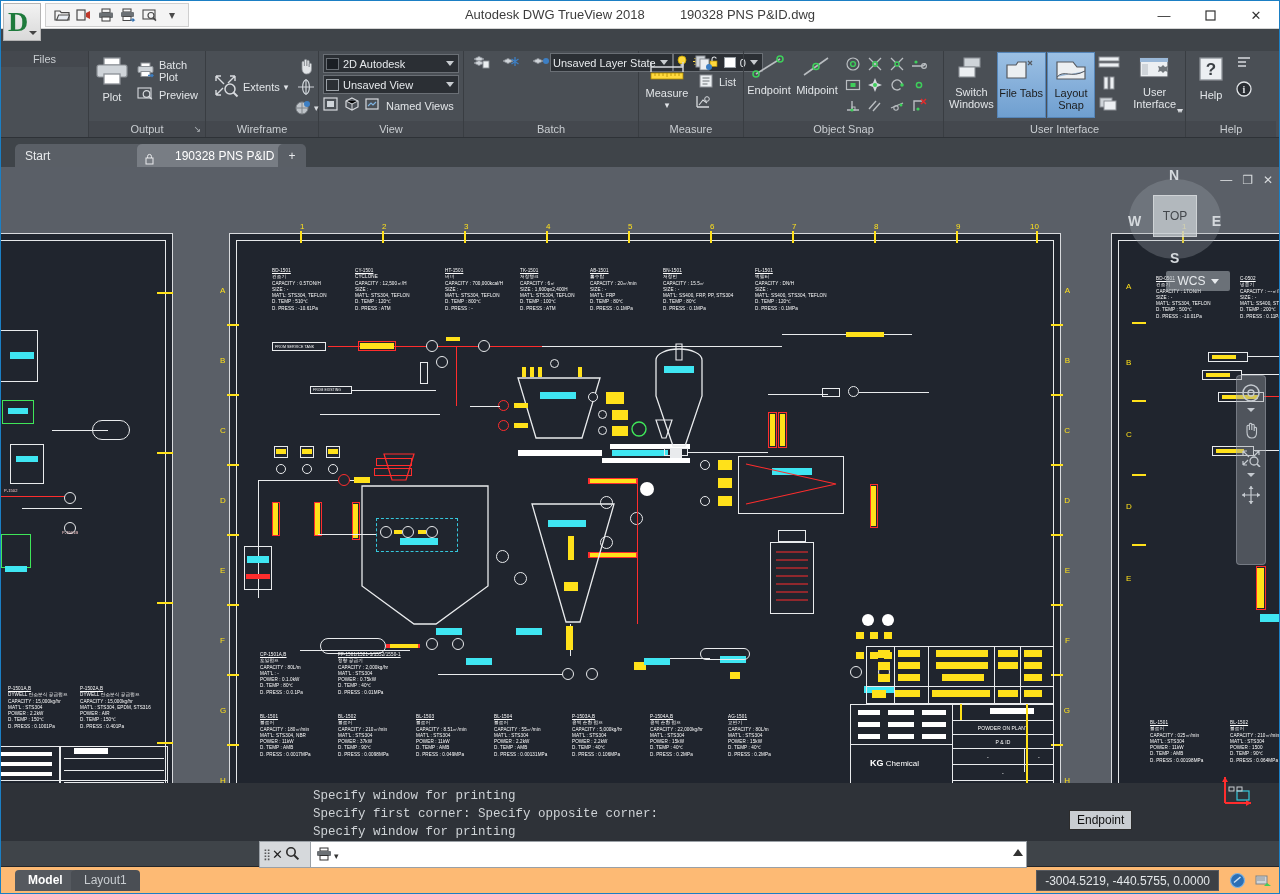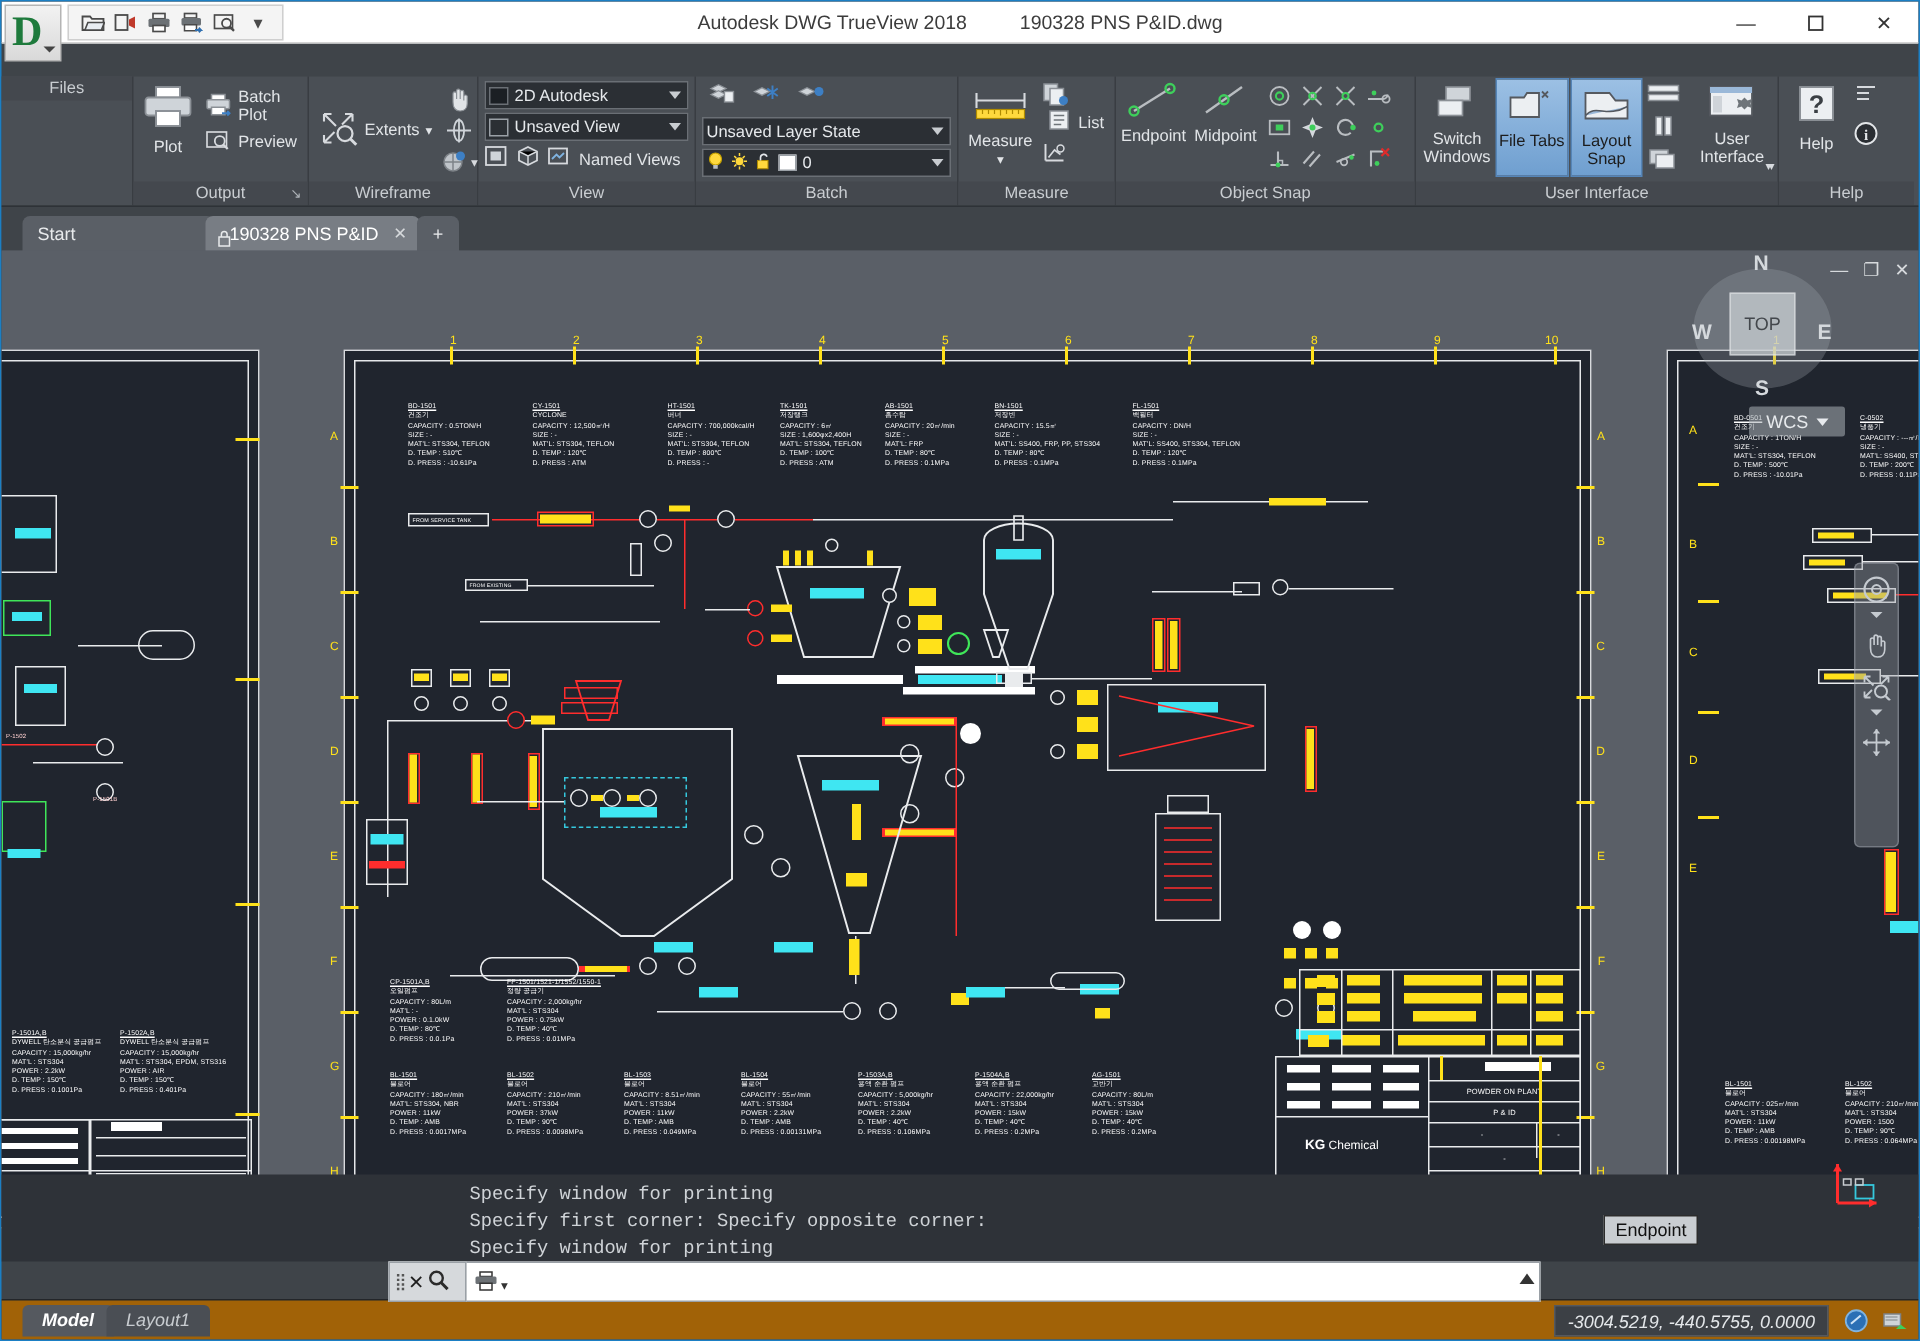--- a/index.html
+++ b/index.html
@@ -308,21 +308,21 @@
   #cmd-up {
     position: absolute; left: 1012px; top: 848px;
     width: 0; height: 0;
     border-left: 5px solid transparent; border-right: 5px solid transparent;
     border-bottom: 7px solid #333; z-index: 37;
   }
 
   
   #statusbar {
     position: absolute; left: 0; bottom: 0; width: 1278px; height: 27px;
-    background: #a16207; border-top: 1px solid #23262a; font-style: italic;
+    background: #fdba74; border-top: 1px solid #23262a;
   }
   .mtab {
     position: absolute; top: 3px; height: 21px; line-height: 21px;
     padding: 0 13px; font-size: 12px;
     border-radius: 4px 4px 0 0;
   }
   #mtab-model { left: 14px; background: #55595f; color: #ffffff; font-weight: bold; }
   #mtab-layout1 { left: 70px; background: #4a4e54; color: #c8ccd0; }
   #coords {
     position: absolute; right: 60px; top: 3px; height: 21px;
@@ -516,21 +516,21 @@
                 <path d="M3 9l3-3 2 2 3-3" stroke="#7fb3e0" stroke-width="1.2" fill="none"></path>
               </svg>
           </span>
           <span style="font-size:11px;color:#e2e5e8">Named Views</span>
         </div>
       </div>
       <div class="panel-title">View</div>
     </div>
 
     <div class="panel" style="width:175px">
-      <div class="panel-body" style="flex-direction:column;padding:2px 4px 0 4px">
+      <div class="panel-body" style="padding:2px 4px 0 4px">
         <div style="display:flex;gap:12px;padding:2px 0 3px 4px">
           <span>
             <svg width="18" height="15" viewBox="0 0 18 15">
                 <path d="M2 4l5-2.5L12 4 7 6.5z" fill="#cfd4d9" stroke="#8b9096" stroke-width=".9"></path>
                 <path d="M2 8l5-2.5L12 8 7 10.5z" fill="#cfd4d9" stroke="#8b9096" stroke-width=".9"></path>
                 <rect x="11" y="6" width="6" height="7" fill="#eceff2" stroke="#8b9096" stroke-width=".9"></rect>
               </svg>
           </span>
           <span>
             <svg width="18" height="15" viewBox="0 0 18 15">
@@ -824,21 +824,21 @@
         </div>
       </div>
       <div class="panel-title">Help</div>
     </div>
   </div>
 
   <div id="filetabs">
     <div class="ftab" style="left:14px;width:128px">
       <span>Start</span>
     </div>
-    <div class="ftab active" style="left:136px;padding-left:16px;padding-right:28px">
+    <div class="ftab active" style="left:136px;padding-left:38px;padding-right:28px">
       <span style="position:absolute;left:8px;top:5px">
         <svg width="9" height="12" viewBox="0 0 9 12">
             <rect x="1" y="5" width="7" height="6" fill="none" stroke="#e8eaec" stroke-width="1"></rect>
             <path d="M2.6 5V3.3a1.9 1.9 0 013.8 0V5" fill="none" stroke="#e8eaec" stroke-width="1"></path>
           </svg>
       </span>
       <span>190328 PNS P&amp;ID</span>
       <span style="position:absolute;right:9px;top:0;font-size:11px;color:#d5d8db">✕</span>
     </div>
     <div class="ftab" style="left:277px;width:28px;text-align:center;padding:0">

